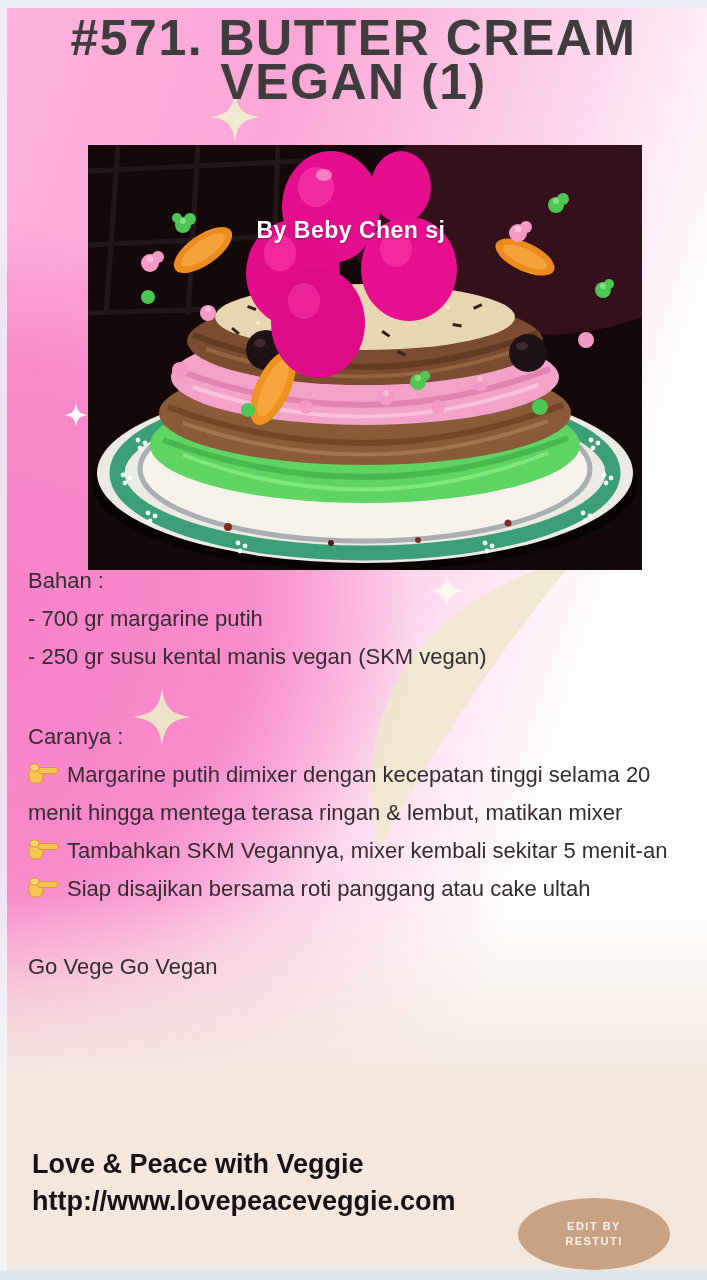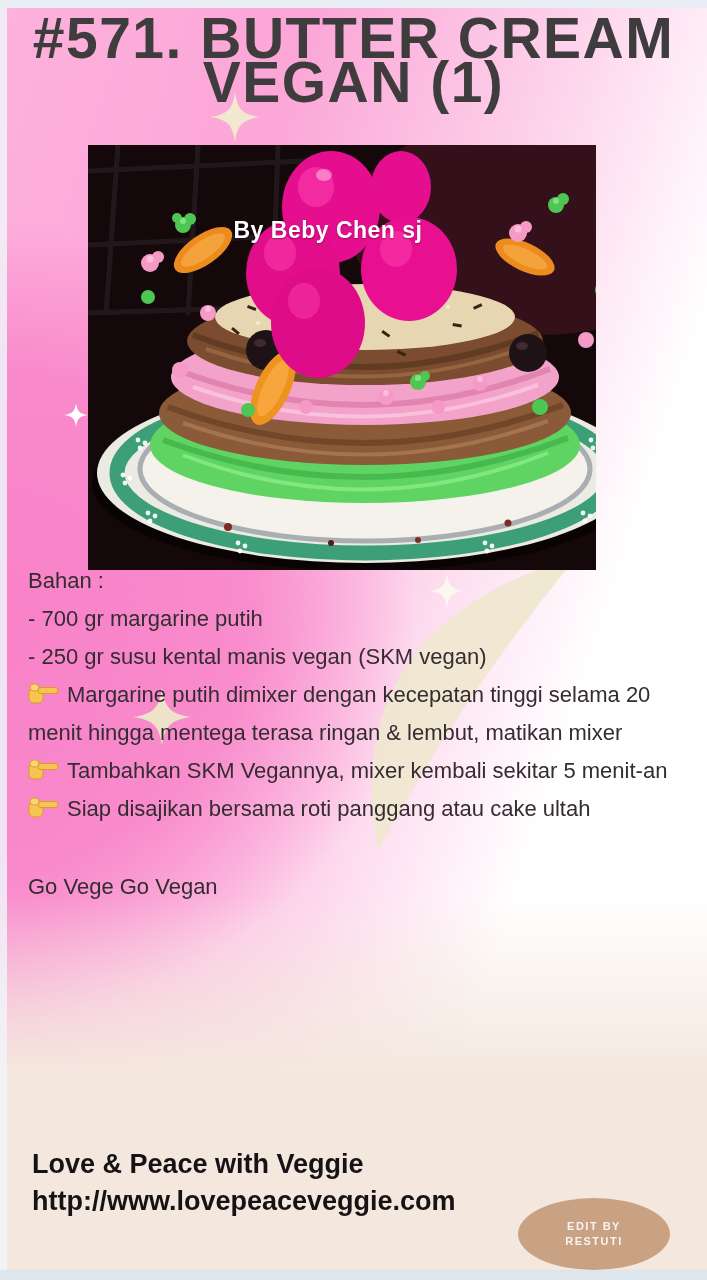--- a/index.html
+++ b/index.html
@@ -11,26 +11,26 @@
       linear-gradient(to bottom, rgba(244,231,222,0) 70%, #f4e8de 84%),
       radial-gradient(ellipse 620px 560px at -30px 620px, rgba(248,127,199,0.95) 0%, rgba(248,132,201,0.85) 45%, rgba(248,132,201,0) 72%),
       linear-gradient(108deg, #feb2dd 0%, #fba6d7 28%, #fdd3eb 52%, #ffffff 72%);
   }
   .strip{position:absolute;}
   .strip.top{left:0;top:0;width:707px;height:8px;background:#e9eef4;}
   .strip.bottom{left:0;top:1270px;width:707px;height:10px;background:#dde6ed;}
   .strip.left{left:0;top:0;width:7px;height:1280px;background:rgba(240,244,249,0.85);}
   .title{
     position:absolute;left:0;top:16px;width:707px;margin:0;text-align:center;
-    font-size:57px;line-height:44px;font-weight:900;letter-spacing:1.5px;
+    font-size:50px;line-height:44px;font-weight:900;letter-spacing:1.5px;
     color:#3e3c3d;
   }
   .deco{position:absolute;pointer-events:none;}
   .photo{
-    position:absolute;left:88px;top:145px;width:508px;height:425px;overflow:hidden;background:#15080b;text-decoration:underline;
+    position:absolute;left:88px;top:145px;width:554px;height:425px;overflow:hidden;background:#15080b;text-decoration:underline;
   }
   .credit{
     position:absolute;left:0;top:72px;width:100%;text-align:center;
     transform:translateX(-14px);
     font-weight:bold;font-size:23px;color:#ffffff;letter-spacing:0.5px;
     text-shadow:0 1px 2px rgba(0,0,0,0.35);
   }
   .body-text{
     position:absolute;left:28px;top:562px;width:668px;
     font-size:22px;line-height:38px;color:#332c30;
@@ -242,20 +242,21 @@
         </g>
       </g>
     </svg>
     <div class="credit">By Beby Chen sj</div>
   </div>
 
   <div class="body-text">
     <p>Bahan :</p>
     <p>- 700 gr margarine putih</p>
     <p>- 250 gr susu kental manis vegan (SKM vegan)</p>
+    <p class="caranya">Caranya :</p>
     <p><span class="hand"><svg width="32" height="24" viewBox="0 0 32 24">
             <g stroke="#d99c26" stroke-width="1">
               <rect x="1" y="6" width="14" height="16" rx="5" fill="#f6c453"></rect>
               <rect x="10" y="6.5" width="20" height="6" rx="3" fill="#f6c453"></rect>
               <rect x="2" y="3" width="9" height="7" rx="3.5" fill="#fbd476"></rect>
             </g>
           </svg></span><span>Margarine putih dimixer dengan kecepatan tinggi selama 20 menit hingga mentega terasa ringan &amp; lembut, matikan mixer</span></p>
     <p><span class="hand"><svg width="32" height="24" viewBox="0 0 32 24">
             <g stroke="#d99c26" stroke-width="1">
               <rect x="1" y="6" width="14" height="16" rx="5" fill="#f6c453"></rect>

